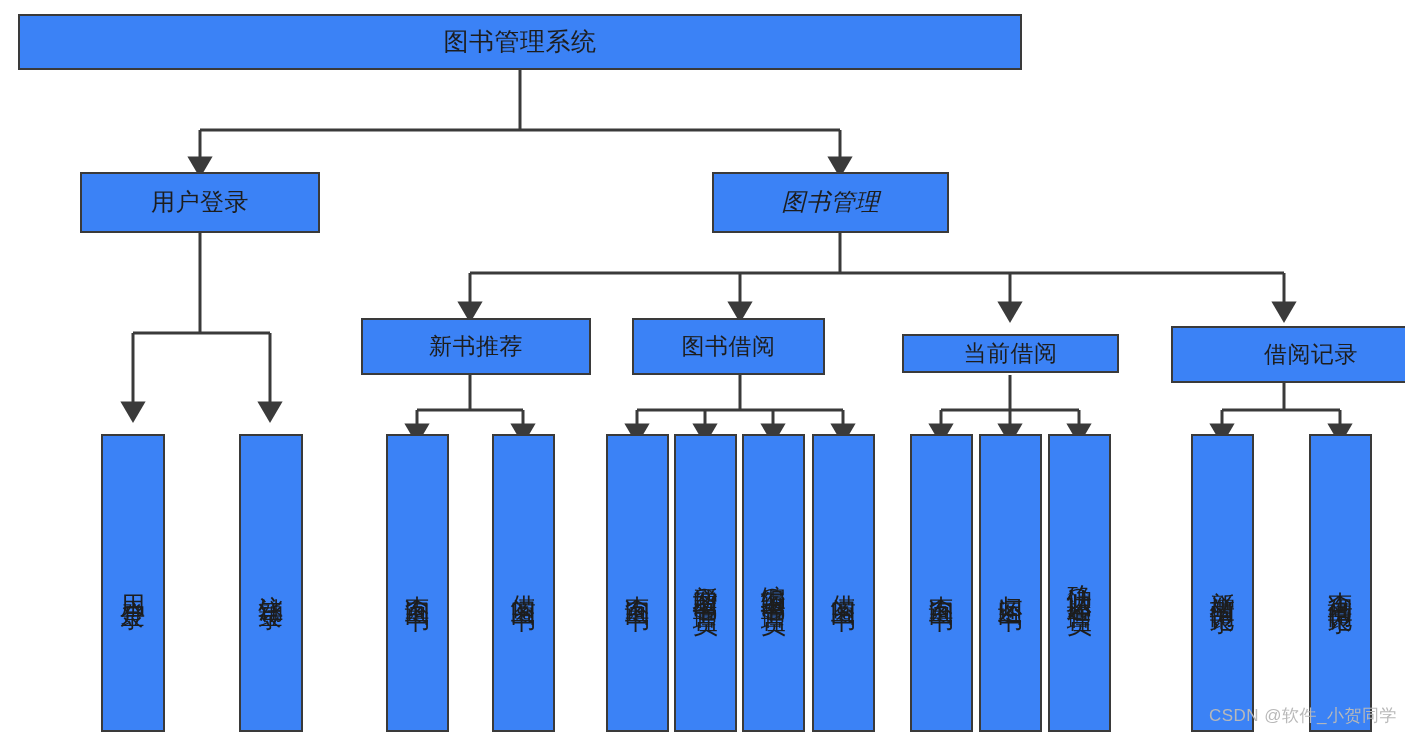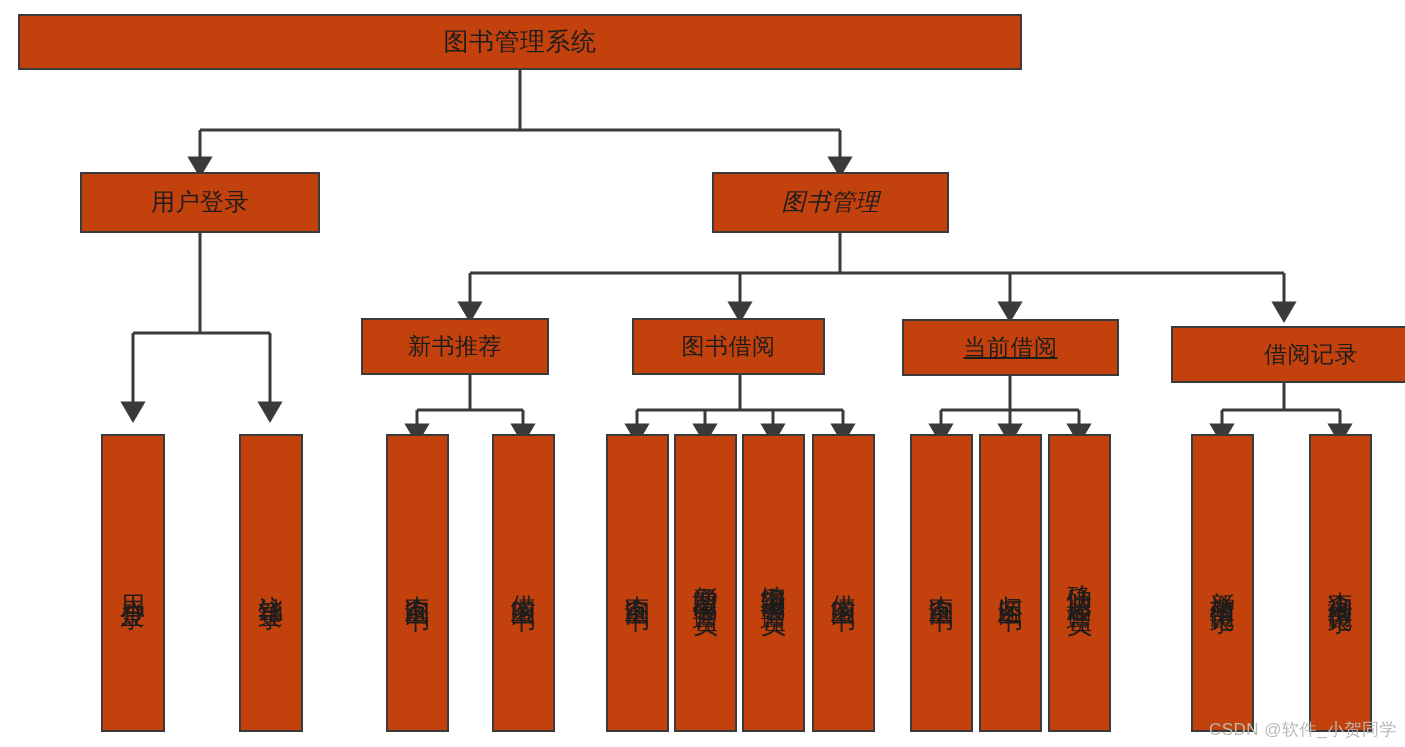--- a/index.html
+++ b/index.html
@@ -21,21 +21,21 @@
     position: absolute;
     left: 0;
     top: 0;
     width: 1405px;
     height: 747px;
     pointer-events: none;
   }
   .node {
     position: absolute;
     box-sizing: border-box;
-    background: #c2410c;
+    background: #3b82f6;
     border: 2px solid #3a3a3a;
     display: flex;
     align-items: center;
     justify-content: center;
     color: #1d1d1d;
     z-index: 2;
   }
   .node .lbl {
     display: block;
     text-align: center;
@@ -50,21 +50,21 @@
   .node.leaf .lbl {
     writing-mode: vertical-rl;
     text-orientation: upright;
     line-height: 1.05;
     letter-spacing: 4px;
     max-height: 100%;
   }
   #watermark {
     position: absolute;
     right: 8px;
-    bottom: 6px;
+    bottom: 20px;
     font-size: 17px;
     color: #b9b9b9;
     letter-spacing: 0.5px;
     z-index: 5;
     white-space: nowrap;
   }
 </style>
 </head>
 <body>
 
@@ -125,29 +125,29 @@
   </div>
 
   <div class="node lvl1" style="left:80px; top:172px; width:240px; height:61px;">
     <span class="lbl">用户登录</span>
   </div>
 
   <div class="node lvl1" style="left:712px; top:172px; width:237px; height:61px;font-style:italic;">
     <span class="lbl">图书管理</span>
   </div>
 
-  <div class="node lvl2" style="left:361px; top:318px; width:188px; height:57px;">
+  <div class="node lvl2" style="left:361px; top:318px; width:230px; height:57px;">
     <span class="lbl">新书推荐</span>
   </div>
 
   <div class="node lvl2" style="left:632px; top:318px; width:193px; height:57px;">
     <span class="lbl">图书借阅</span>
   </div>
 
-  <div class="node lvl2" style="left:902px; top:319px; width:217px; height:57px;text-decoration:underline;">
+  <div class="node lvl2" style="left:902px; top:334px; width:217px; height:39px;">
     <span class="lbl">当前借阅</span>
   </div>
 
   <div class="node lvl2" style="left:1171px; top:326px; width:260px; height:57px;padding-left:20px;">
     <span class="lbl">借阅记录</span>
   </div>
 
   <div class="node leaf" style="left:101px; top:434px; width:64px; height:298px;">
     <span class="lbl">用户登录</span>
   </div>

